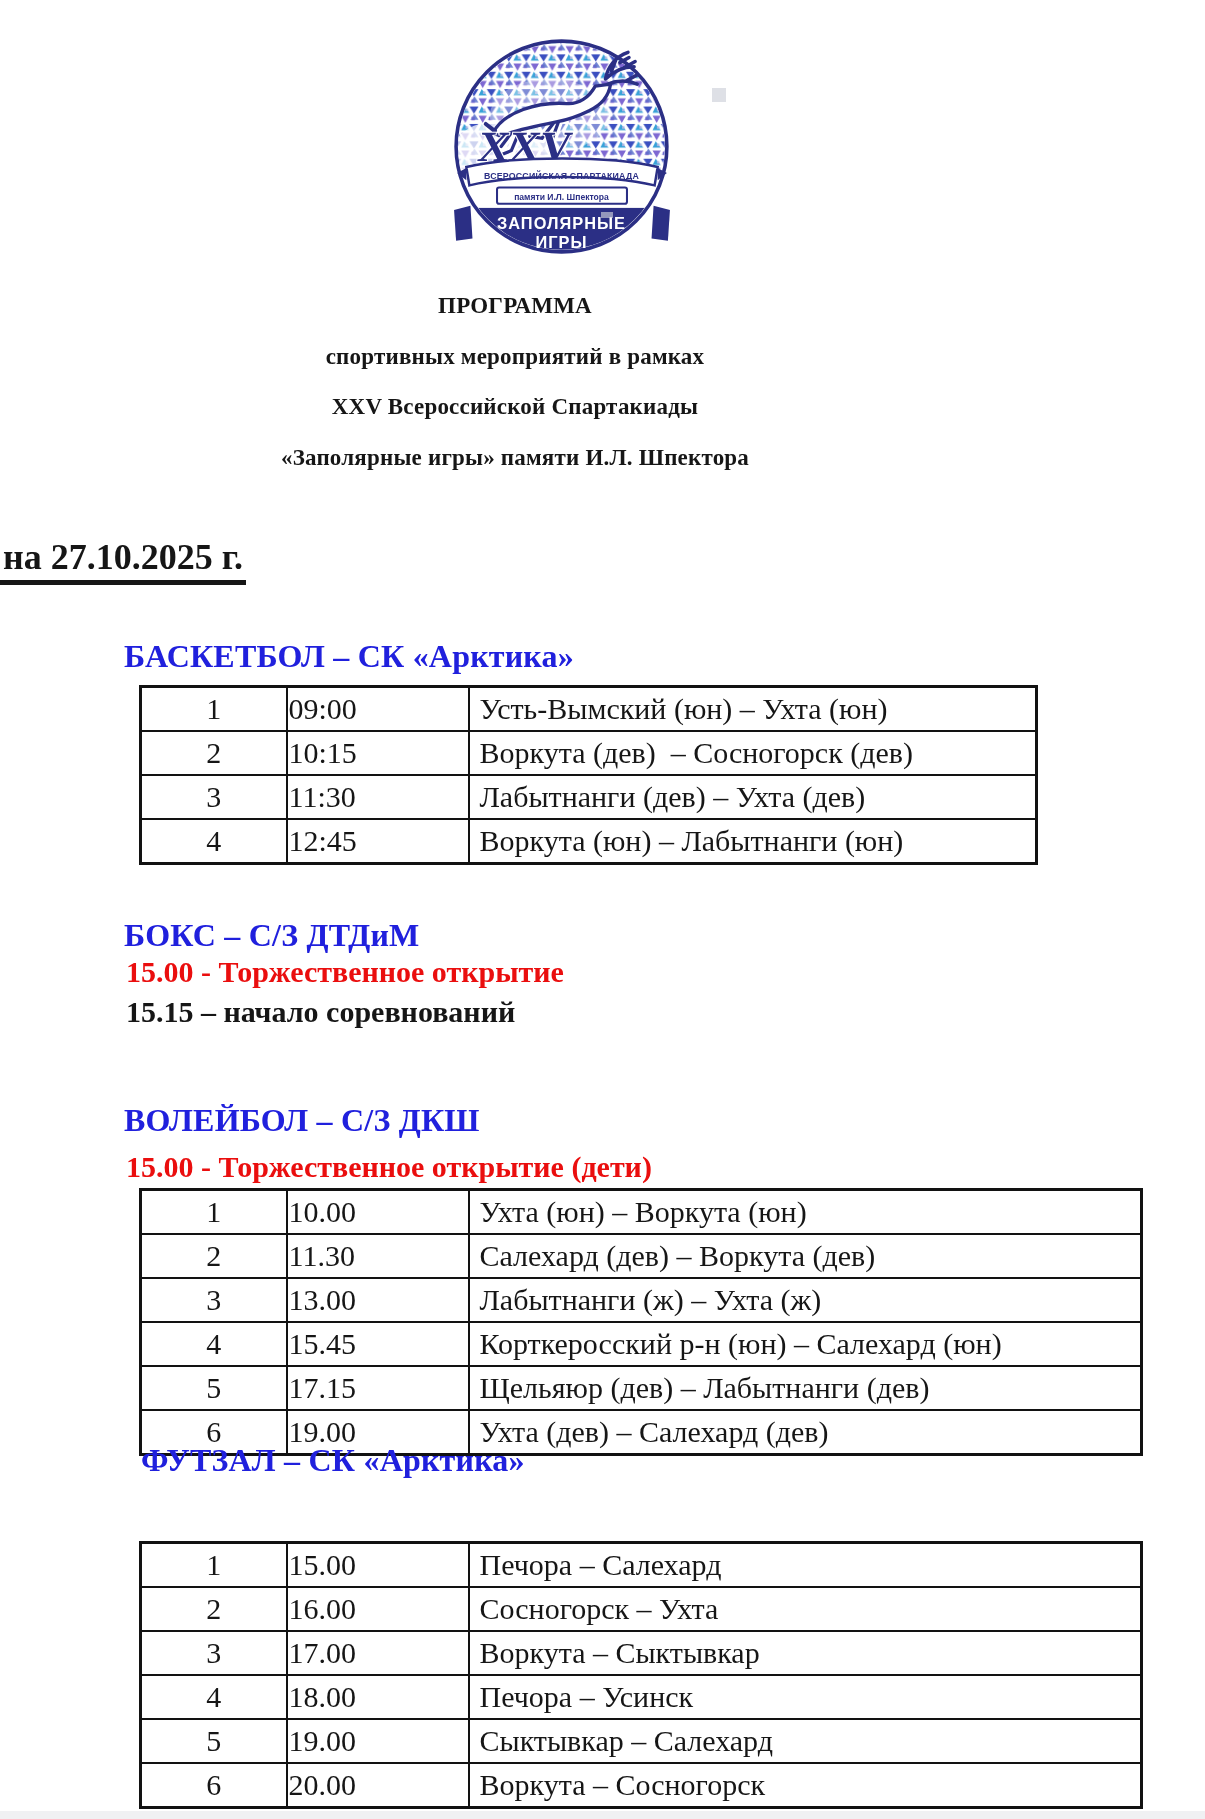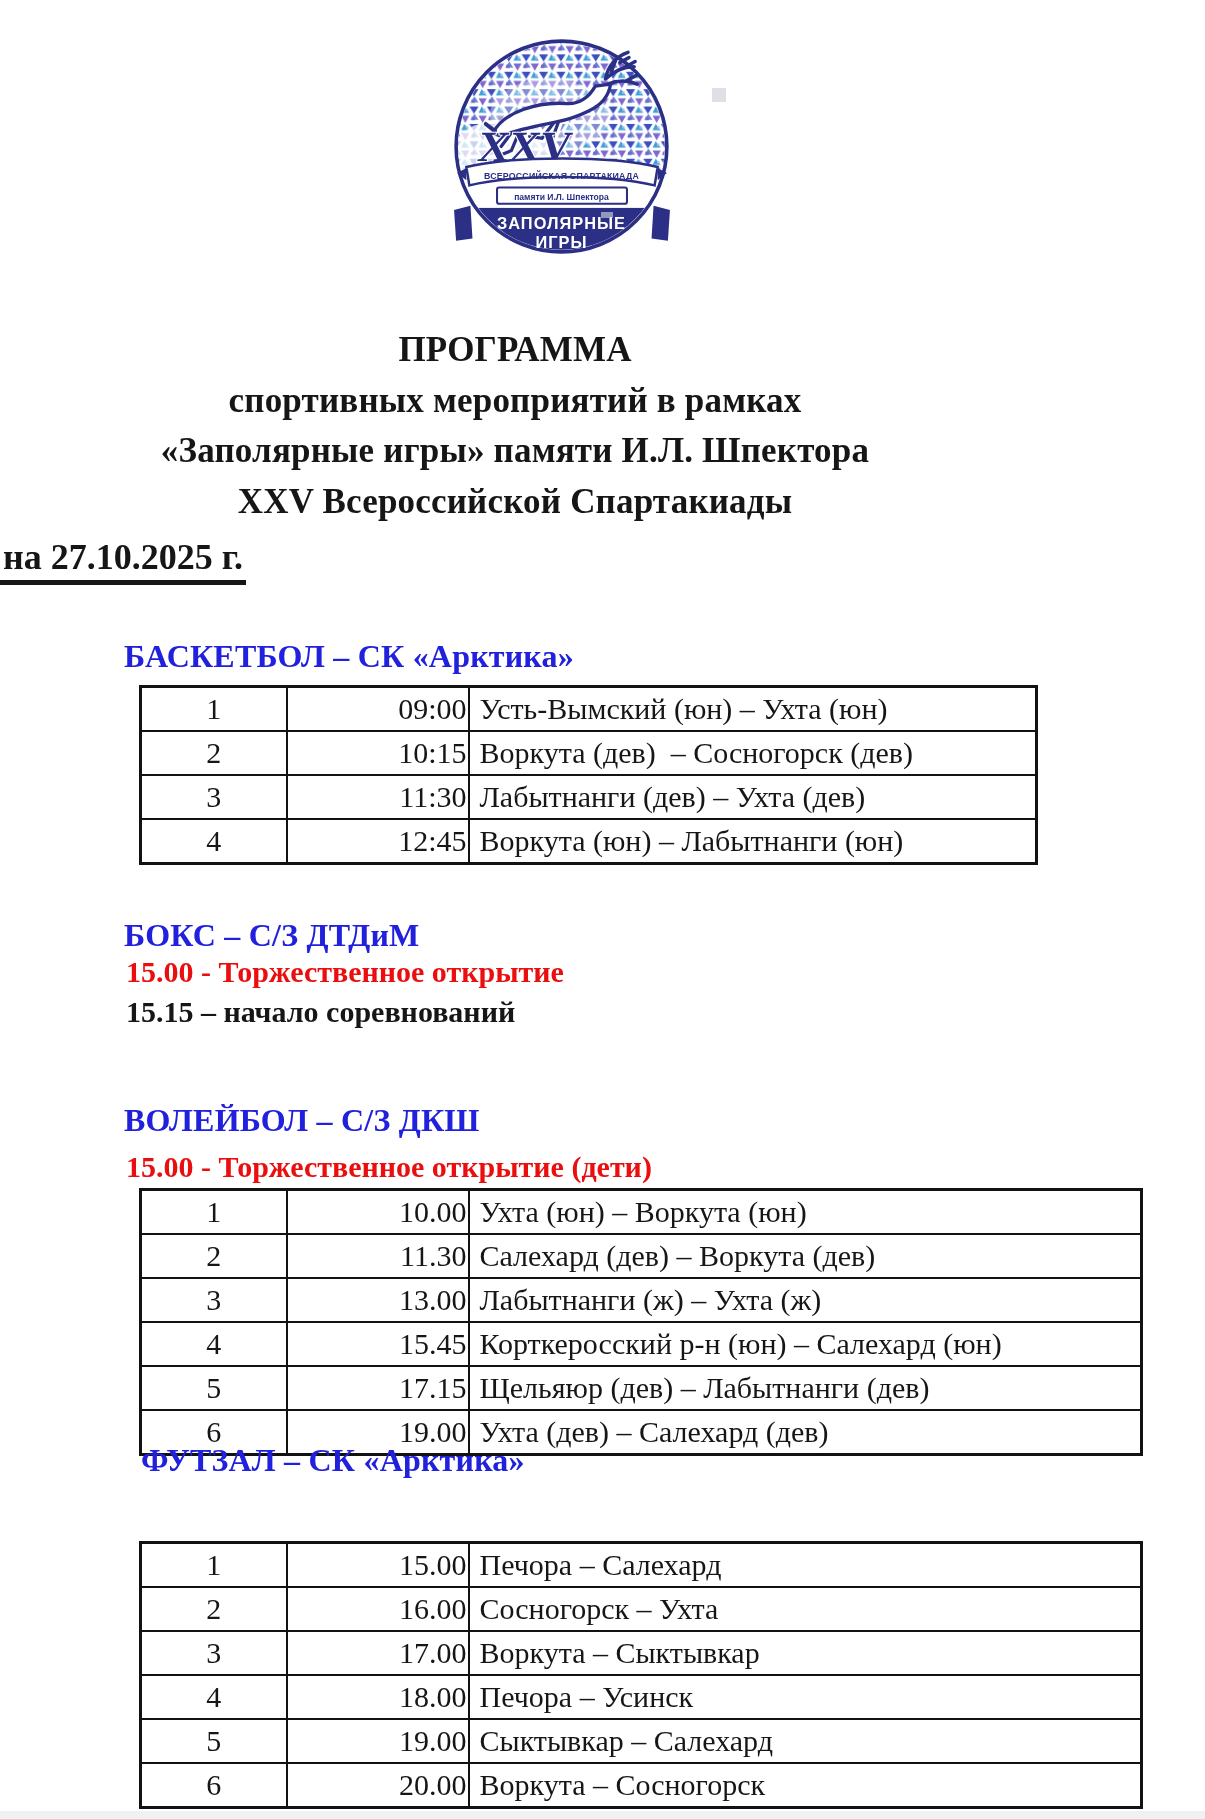--- a/index.html
+++ b/index.html
@@ -16,21 +16,21 @@
   }
   
   .logo{position:absolute;left:452px;top:36px;width:220px;height:220px;}
   .artifact{position:absolute;background:#cdd0d8;opacity:.65;}
   .artifact.a1{left:712px;top:88px;width:14px;height:14px;}
   .artifact.a2{left:601px;top:212px;width:12px;height:6px;}
   .bottom-scan-strip{position:absolute;left:0;bottom:0;width:1205px;height:8px;background:#f0f1f3;}
   
   .title-block{
     position:absolute;top:281px;left:0;width:1030px;text-align:center;
-    font-size:35px;font-weight:bold;line-height:50.5px;letter-spacing:.2px;margin-top:44px;
+    font-size:23px;font-weight:bold;line-height:50.5px;letter-spacing:.2px;
   }
   .date-line{
     position:absolute;top:536px;left:0;width:1030px;
     font-size:36px;font-weight:bold;
   }
   .date-line span{border-bottom:5px solid var(--ink);padding:0 3px 3px;}
   
   .sec-header{position:absolute;left:124px;font-size:32px;font-weight:bold;color:var(--blue);letter-spacing:.2px;}
   .note-red{position:absolute;left:126px;font-size:30px;font-weight:bold;color:var(--red);}
   .note-black{position:absolute;left:126px;font-size:30px;font-weight:bold;color:var(--ink);}
@@ -40,21 +40,21 @@
   #note-boxing-start{top:995px;}
   #hdr-volleyball{top:1102px;}
   #note-volleyball-open{top:1150px;}
   #hdr-futsal{top:1442px;margin-left:17px;}
   
   table.sched{position:absolute;left:139px;border-collapse:collapse;table-layout:fixed;
               border:3px solid #121212;}
   table.sched td{border:2px solid #121212;height:40px;font-size:30px;line-height:34px;
                  overflow:hidden;vertical-align:middle;}
   td.c-num{text-align:center;}
-  td.c-time{text-align:right;}
+  td.c-time{text-align:left;}
   td.c-match{text-align:left;padding:0 8px 0 10px;white-space:pre-wrap;}
   #tbl-basketball{top:685px;width:899px;}
   #tbl-volleyball{top:1188px;width:1004px;}
   #tbl-futsal{top:1541px;width:1004px;}
 </style>
 </head>
 <body>
 
 <div class="page">
 
@@ -119,22 +119,22 @@
       </g>
     </svg>
   </div>
 
   <div class="artifact a1"></div>
   <div class="artifact a2"></div>
 
   <div class="title-block">
     <div>ПРОГРАММА</div>
     <div>спортивных мероприятий в рамках</div>
+    <div>XXV Всероссийской Спартакиады</div>
     <div>«Заполярные игры» памяти И.Л. Шпектора</div>
-    <div>XXV Всероссийской Спартакиады</div>
   </div>
 
   <div class="date-line">
     <span>на 27.10.2025 г.</span>
   </div>
 
   <div class="sec-header" id="hdr-basketball">БАСКЕТБОЛ – СК «Арктика»</div>
   <table class="sched" id="tbl-basketball">
     <colgroup>
         <col style="width:146px">

